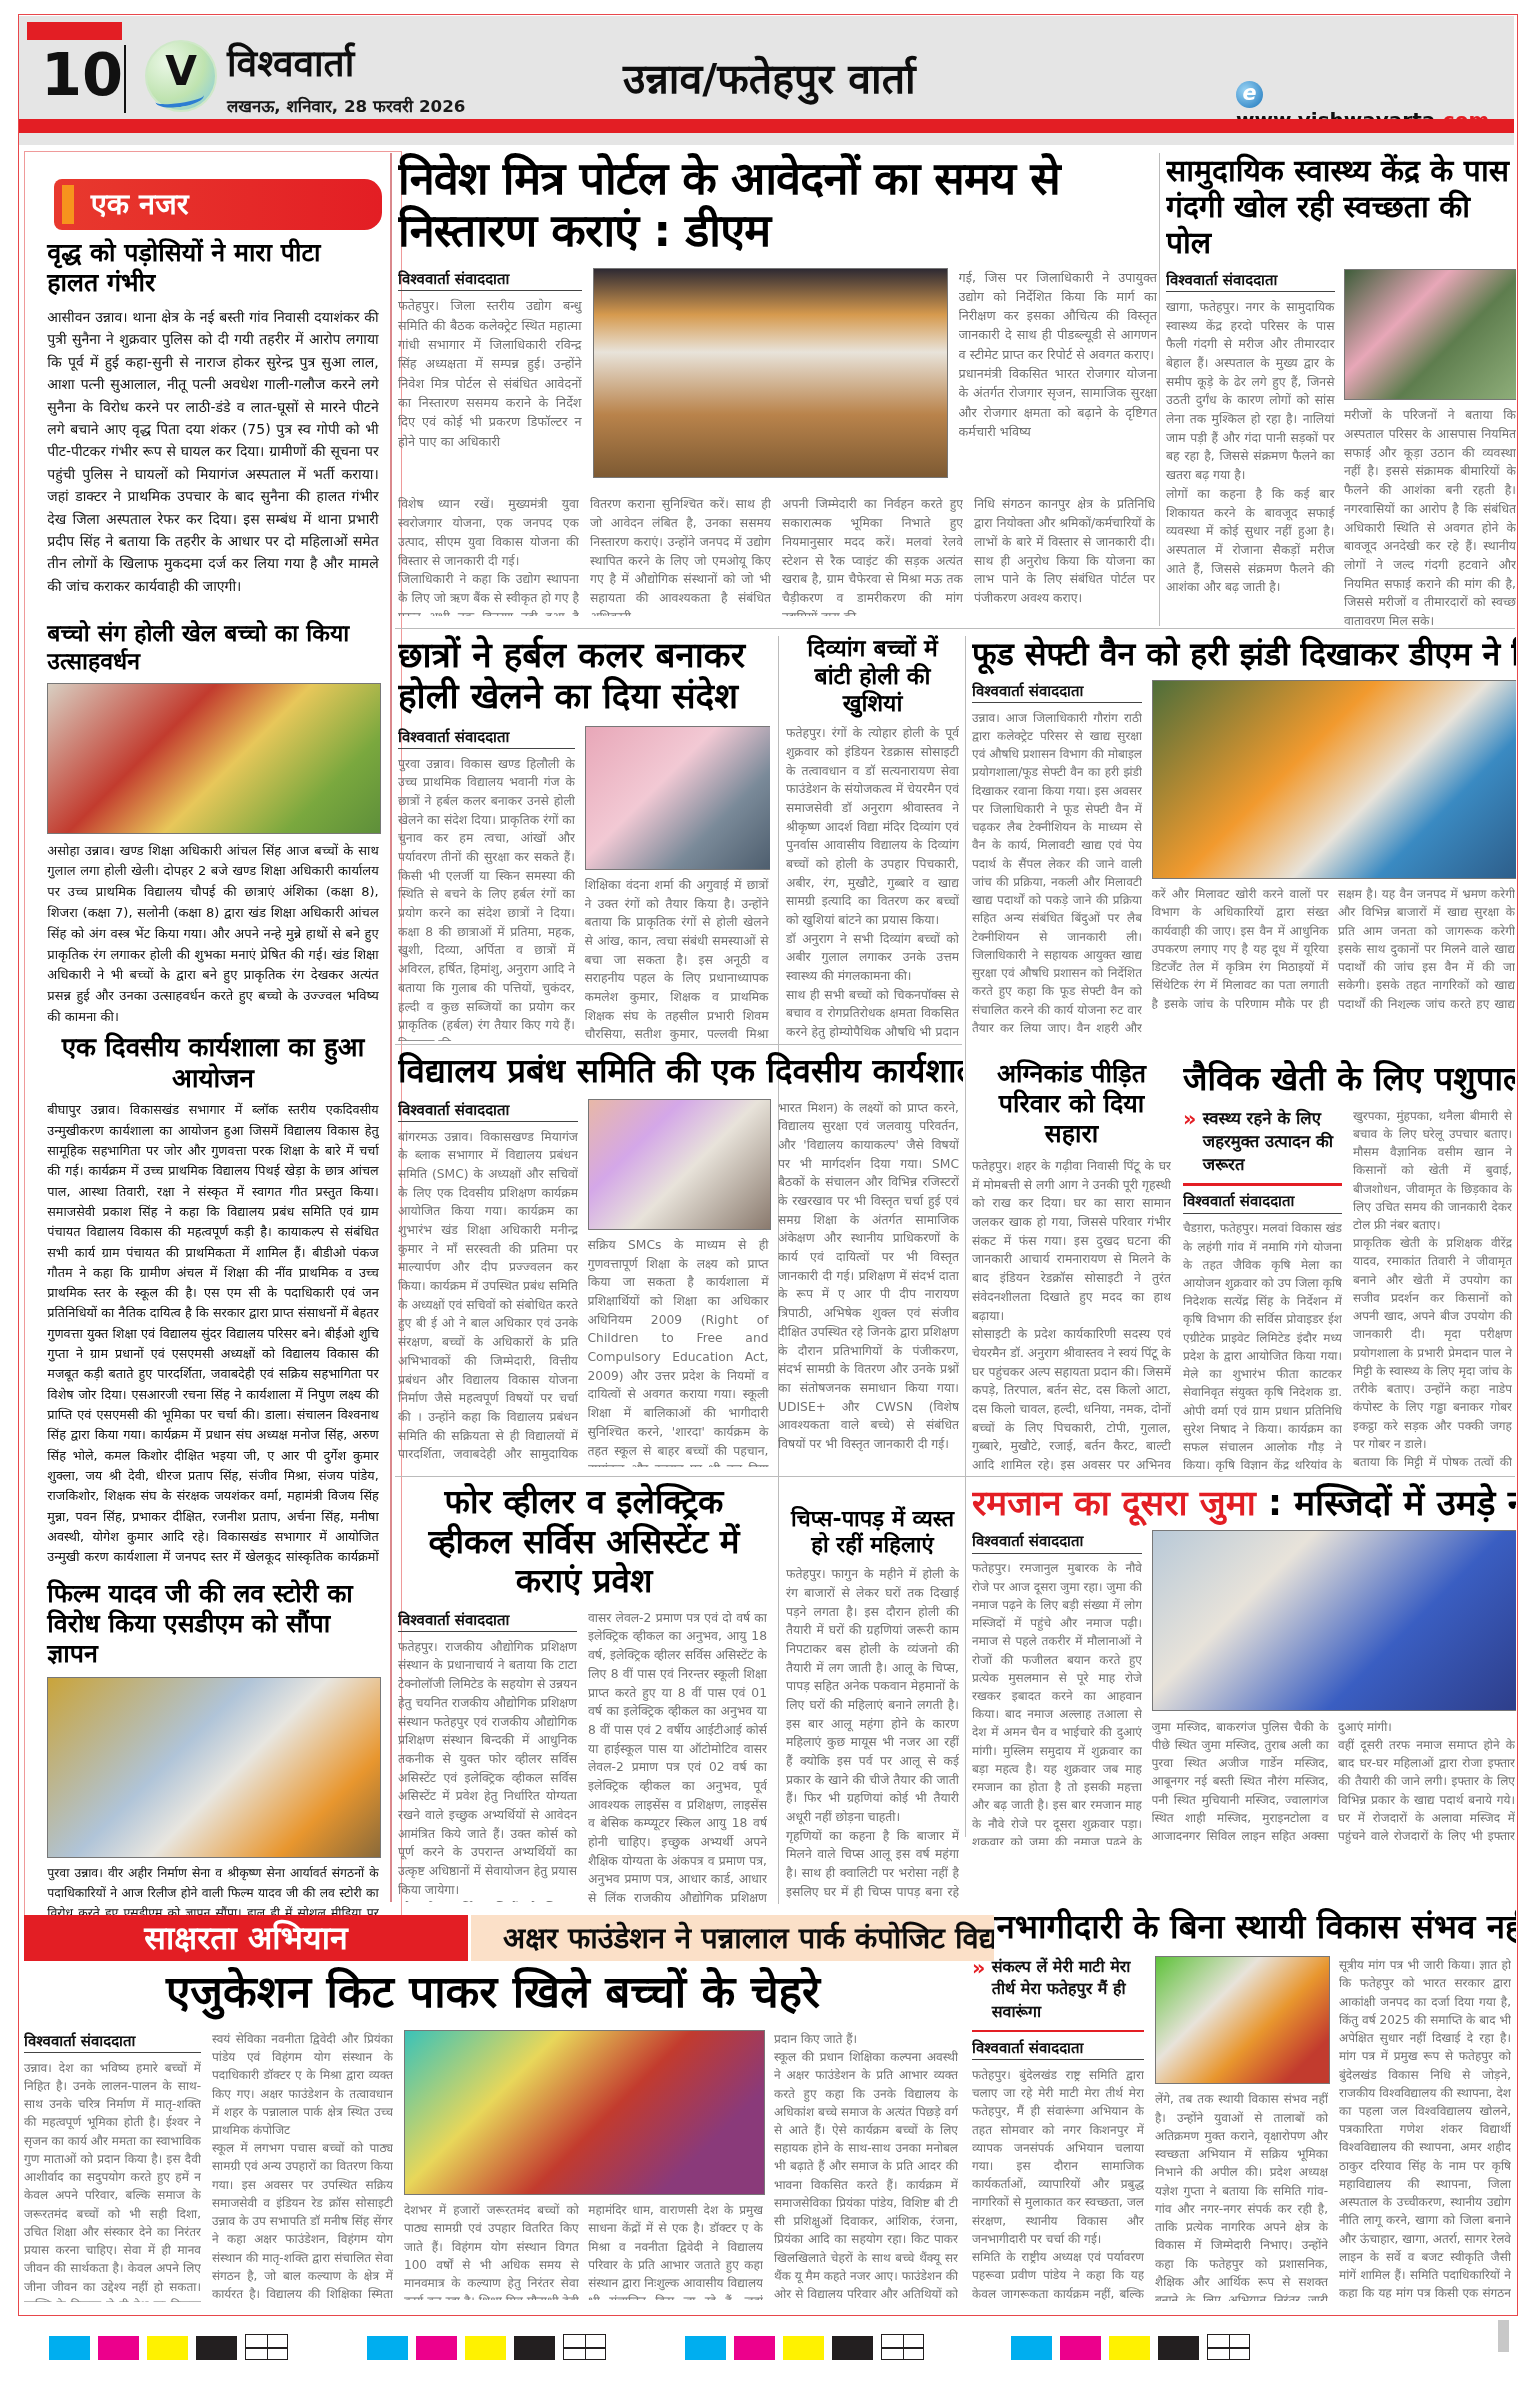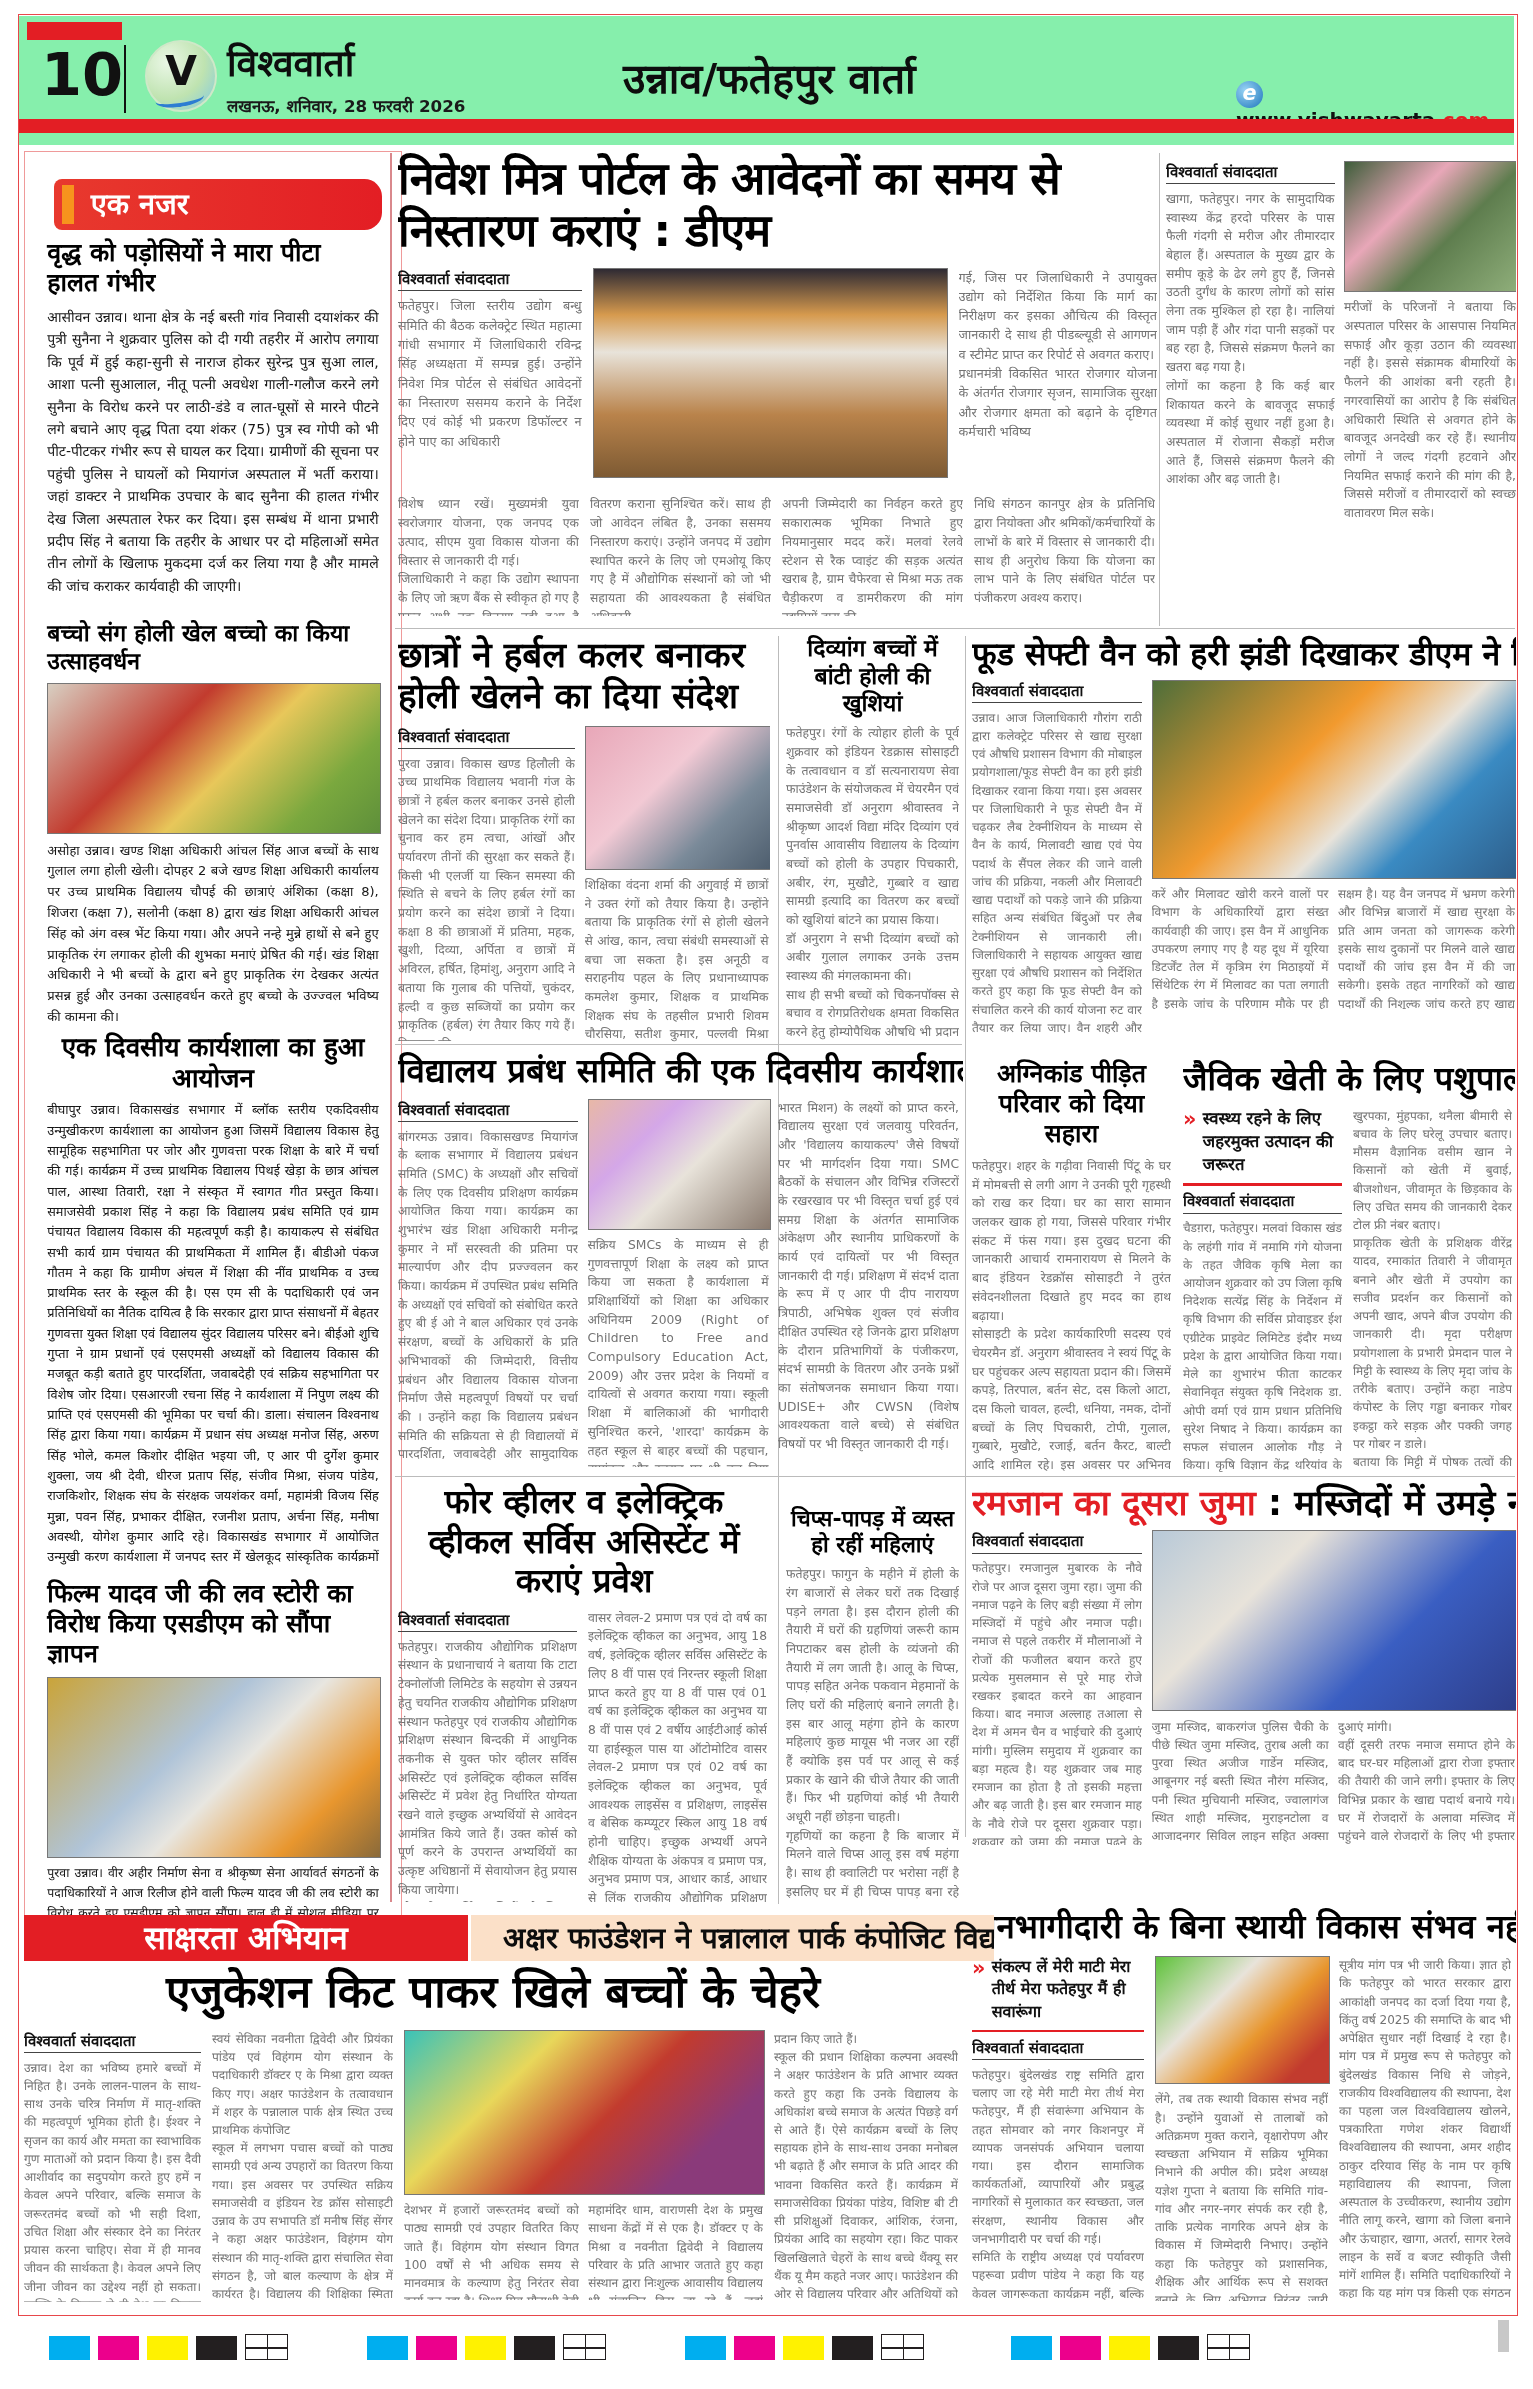--- a/index.html
+++ b/index.html
@@ -52,21 +52,21 @@
   .reg{width:41px;height:24px;display:inline-block;border:1.6px solid #231f20;position:relative;}
   .reg:before{content:"";position:absolute;left:50%;top:0;bottom:0;width:1.6px;background:#231f20;}
   .reg:after{content:"";position:absolute;top:50%;left:0;right:0;height:1.6px;background:#231f20;}
   .flexrow{display:flex;}
 </style>
 </head>
 <body>
 
 <div class="abs frame" style="left:17.5px;top:14.3px;width:1498px;height:2300px;border-color:#e8474b;"></div>
 
-<div class="abs" style="left:19px;top:16px;width:1495px;height:129px;background:#86efac;">
+<div class="abs" style="left:19px;top:16px;width:1495px;height:129px;background:#e5e5e5;">
   <div class="abs mast-redbar" style="left:8px;top:6.4px;width:95px;height:17.5px;"></div>
   <div class="abs pagenum" style="left:22px;top:29px;">10</div>
   <div class="abs" style="left:105px;top:29px;width:2.4px;height:68px;background:#111;"></div>
   <div class="abs logo-circle" style="left:126px;top:24px;">
     <div class="logo-v">V</div>
     <div class="logo-swoosh"></div>
   </div>
   <div class="abs paper-name" style="left:208px;top:29px;">विश्ववार्ता</div>
   <div class="abs dateline" style="left:208px;top:70px;">लखनऊ,   शनिवार, 28 फरवरी 2026</div>
   <div class="abs section-title" style="left:604px;top:33px;">उन्नाव/फतेहपुर वार्ता</div>
@@ -120,20 +120,21 @@
   <div class="flexrow" style="margin-top:8px;gap:11px;">
     <div class="bodytxt" style="width:181px;height:121px;font-size:12.3px;">विशेष ध्यान रखें। मुख्यमंत्री युवा स्वरोजगार योजना, एक जनपद एक उत्पाद, सीएम युवा विकास योजना की विस्तार से जानकारी दी गई।
 जिलाधिकारी ने कहा कि उद्योग स्थापना के लिए जो ऋण बैंक से स्वीकृत हो गए है परन्तु अभी तक वितरण नही हुआ है जल्द से जल्द</div>
     <div class="bodytxt" style="width:181px;height:121px;font-size:12.3px;">वितरण कराना सुनिश्चित करें। साथ ही जो आवेदन लंबित है, उनका ससमय निस्तारण कराएं। उन्होंने जनपद में उद्योग स्थापित करने के लिए जो एमओयू किए गए है में औद्योगिक संस्थानों को जो भी सहायता की आवश्यकता है संबंधित अधिकारी</div>
     <div class="bodytxt" style="width:181px;height:121px;font-size:12.3px;">अपनी जिम्मेदारी का निर्वहन करते हुए सकारात्मक भूमिका निभाते हुए नियमानुसार मदद करें। मलवां रेलवे स्टेशन से रैक प्वाइंट की सड़क अत्यंत खराब है, ग्राम चैफेरवा से मिश्रा मऊ तक चैड़ीकरण व डामरीकरण की मांग उद्यमियों द्वारा की</div>
     <div class="bodytxt" style="width:181px;height:121px;font-size:12.3px;">निधि संगठन कानपुर क्षेत्र के प्रतिनिधि द्वारा नियोक्ता और श्रमिकों/कर्मचारियों के लाभों के बारे में विस्तार से जानकारी दी। साथ ही अनुरोध किया कि योजना का लाभ पाने के लिए संबंधित पोर्टल पर पंजीकरण अवश्य कराए।</div>
   </div>
 </div>
 
 <div class="abs" style="left:1166px;top:153px;width:350px;height:473px;overflow:hidden;">
+  <div class="hl" style="font-size:30px;">सामुदायिक स्वास्थ्य केंद्र के पास गंदगी खोल रही स्वच्छता की पोल</div>
   <div class="flexrow" style="margin-top:8px;gap:9.5px;">
     <div style="width:169px;">
       <div class="byline">विश्ववार्ता संवाददाता</div>
       <div class="bodytxt" style="height:350px;font-size:12.3px;">खागा, फतेहपुर। नगर के सामुदायिक स्वास्थ्य केंद्र हरदो परिसर के पास फैली गंदगी से मरीज और तीमारदार बेहाल हैं। अस्पताल के मुख्य द्वार के समीप कूड़े के ढेर लगे हुए हैं, जिनसे उठती दुर्गंध के कारण लोगों को सांस लेना तक मुश्किल हो रहा है। नालियां जाम पड़ी हैं और गंदा पानी सड़कों पर बह रहा है, जिससे संक्रमण फैलने का खतरा बढ़ गया है।
 लोगों का कहना है कि कई बार शिकायत करने के बावजूद सफाई व्यवस्था में कोई सुधार नहीं हुआ है। अस्पताल में रोजाना सैकड़ों मरीज आते हैं, जिससे संक्रमण फैलने की आशंका और बढ़ जाती है।</div>
     </div>
     <div style="width:172px;">
       <div class="photo ph-clinic" style="width:172px;height:129px;"></div>
       <div class="bodytxt" style="height:246px;margin-top:6.4px;font-size:12.3px;">मरीजों के परिजनों ने बताया कि अस्पताल परिसर के आसपास नियमित सफाई और कूड़ा उठान की व्यवस्था नहीं है। इससे संक्रामक बीमारियों के फैलने की आशंका बनी रहती है। नगरवासियों का आरोप है कि संबंधित अधिकारी स्थिति से अवगत होने के बावजूद अनदेखी कर रहे हैं। स्थानीय लोगों ने जल्द गंदगी हटवाने और नियमित सफाई कराने की मांग की है, जिससे मरीजों व तीमारदारों को स्वच्छ वातावरण मिल सके।</div>
     </div>

